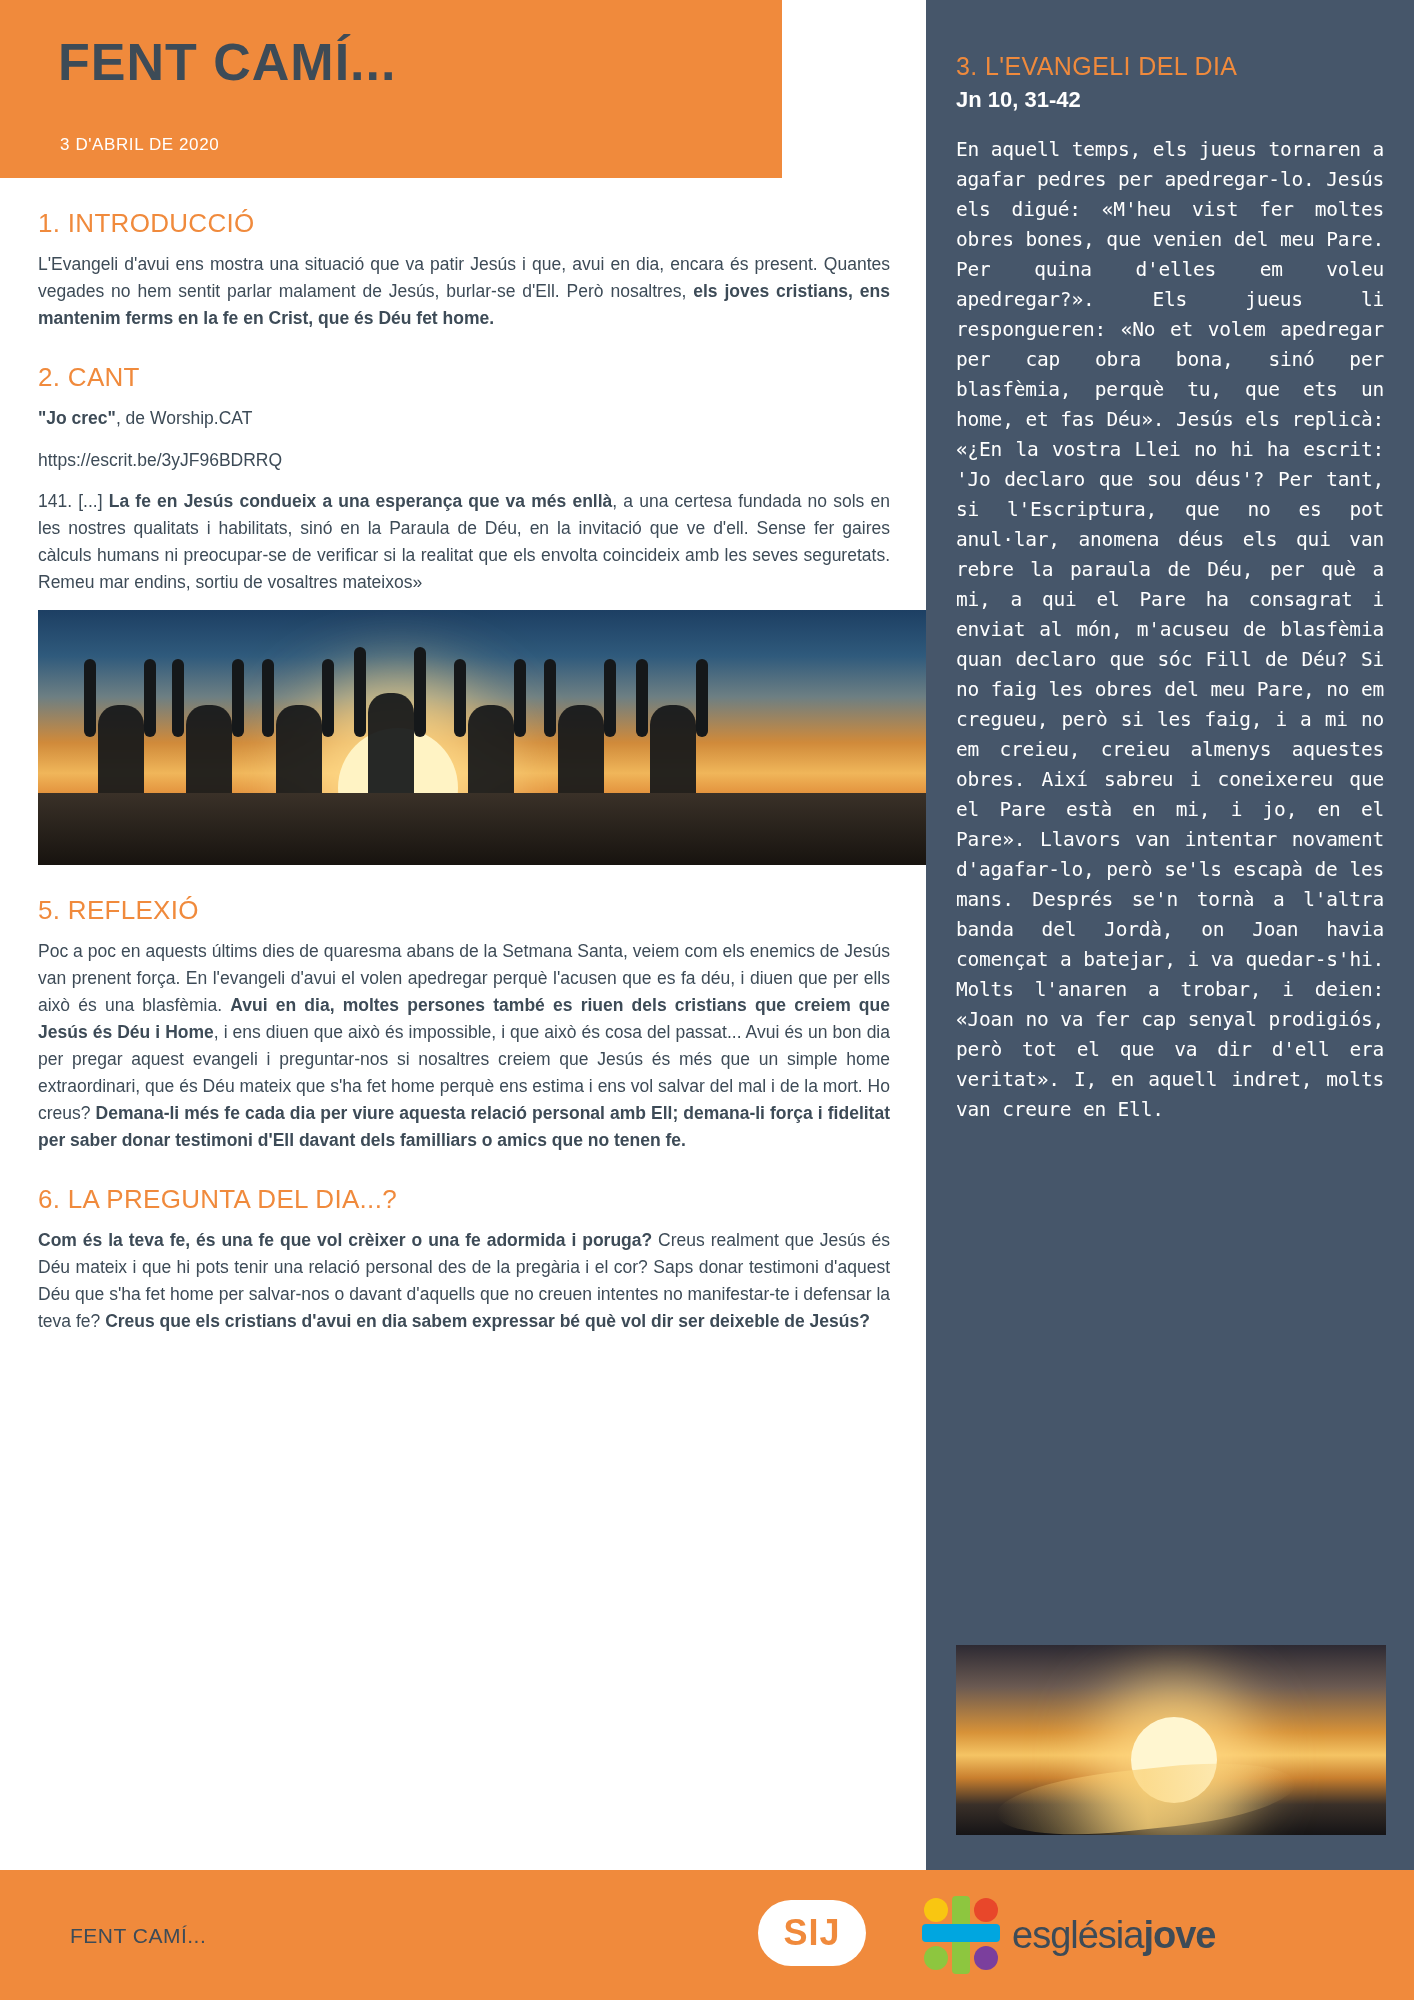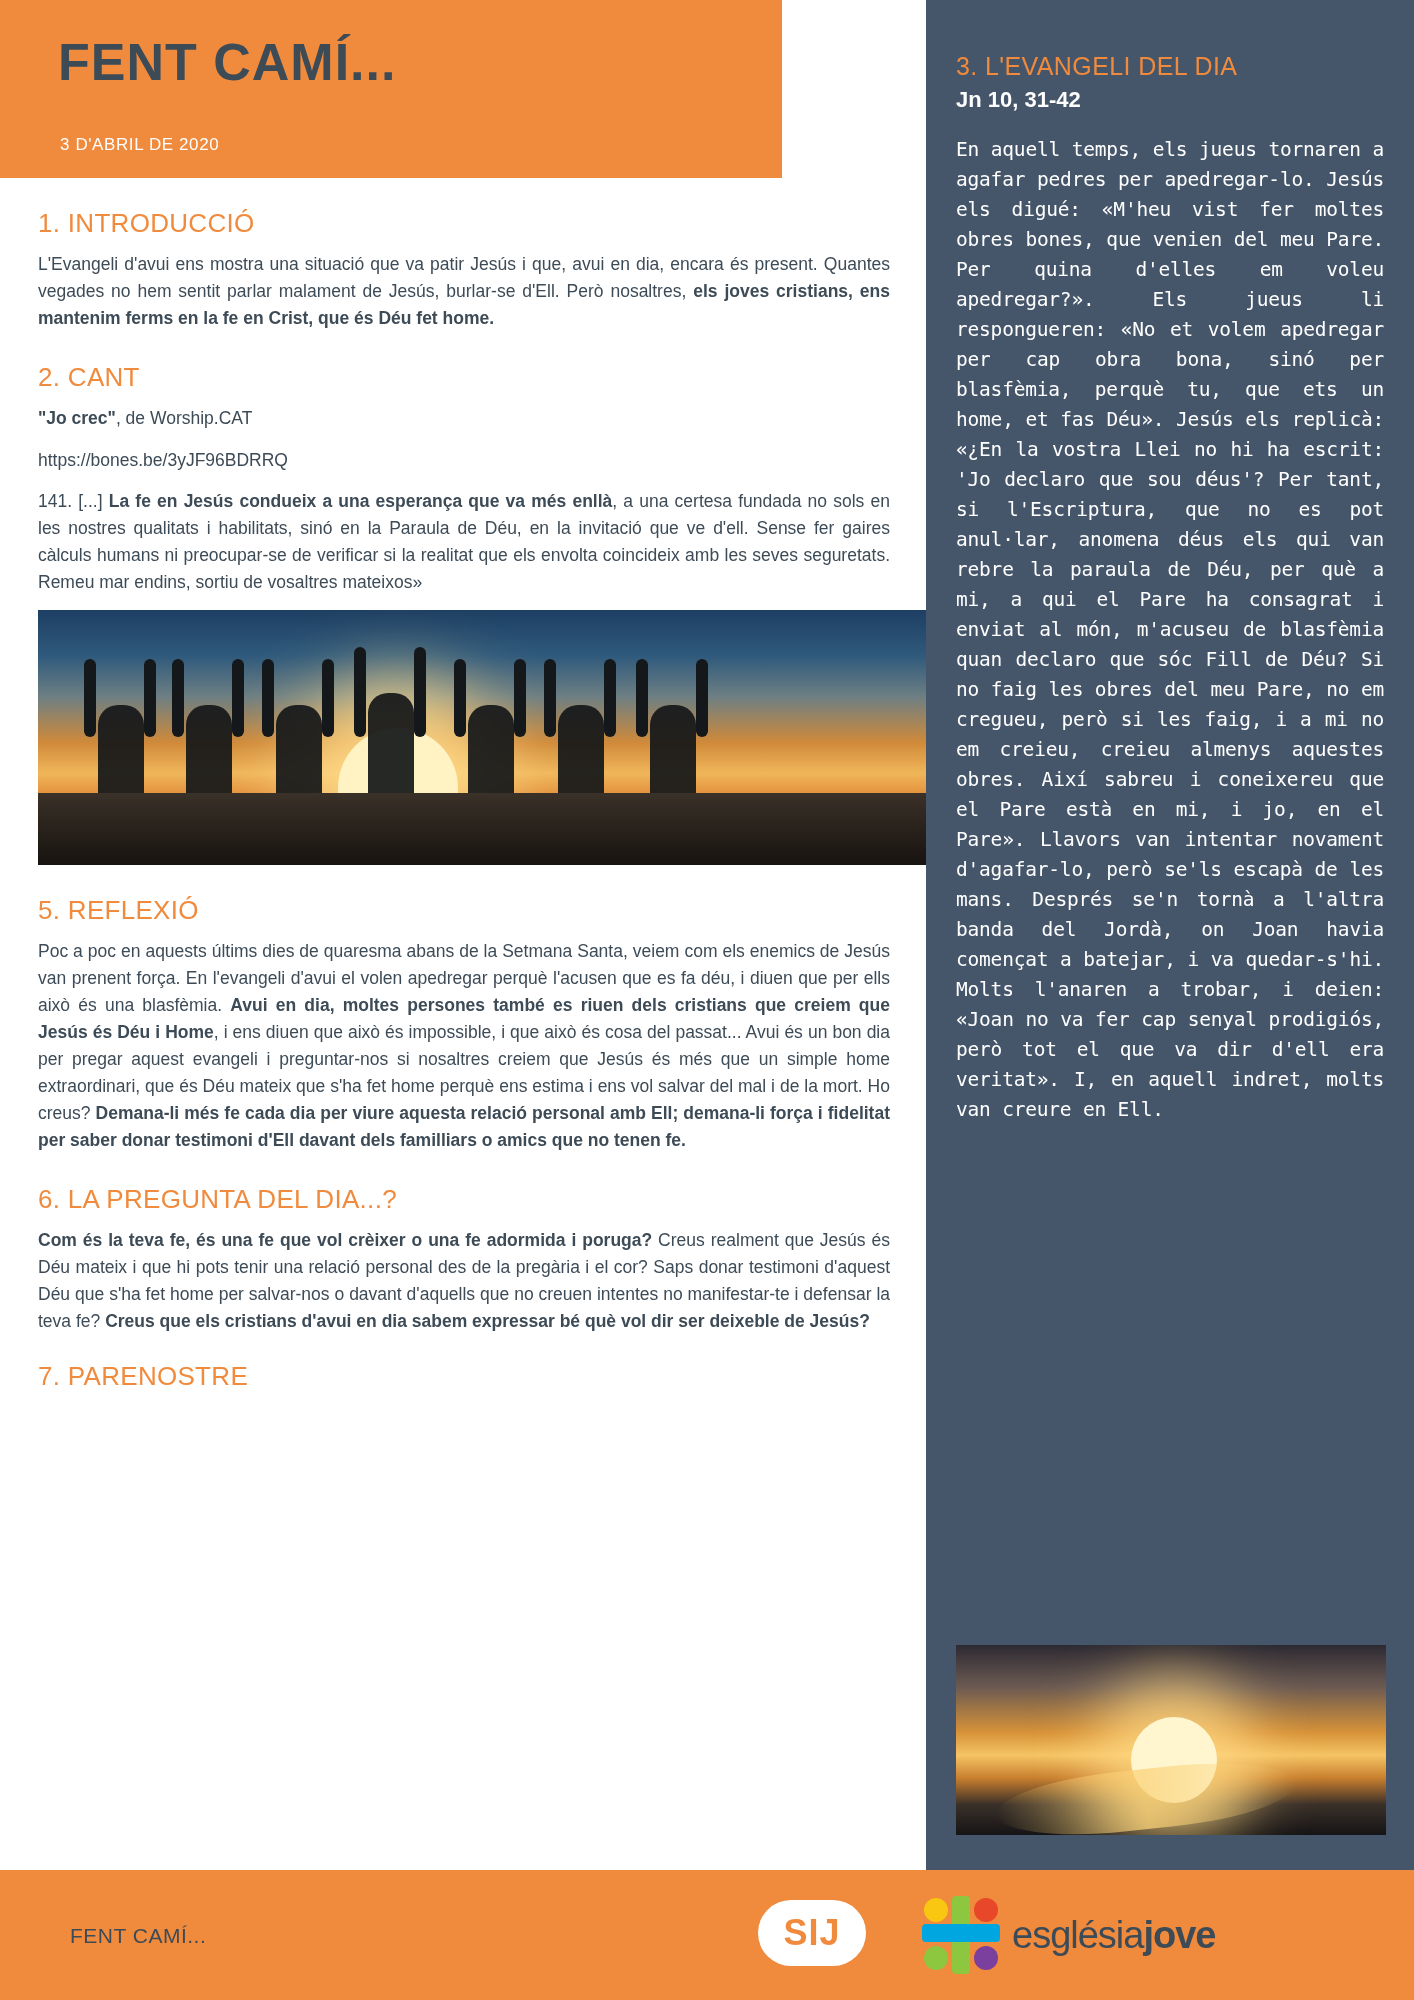--- a/index.html
+++ b/index.html
@@ -158,21 +158,21 @@
     <div class="header-date">3 D'ABRIL DE 2020</div>
   </div>
 
   <div class="left">
 
     <h2 class="sec">1. INTRODUCCIÓ</h2>
     <p class="body"><span>L'Evangeli d'avui ens mostra una situació que va patir Jesús i que, avui en dia, encara és present. Quantes vegades no hem sentit parlar malament de Jesús, burlar-se d'Ell. Però nosaltres, </span><span class="b">els joves cristians, ens mantenim ferms en la fe en Crist, que és Déu fet home.</span></p>
 
     <h2 class="sec">2. CANT</h2>
     <p class="body" style="margin-bottom:2px"><span class="b">"Jo crec"</span><span>, de Worship.CAT</span></p>
-    <p class="link">https://bones.be/3yJF96BDRRQ</p>
+    <p class="link">https://escrit.be/3yJF96BDRRQ</p>
 
     <p class="body"><span>141. [...] </span><span class="b">La fe en Jesús condueix a una esperança que va més enllà</span><span>, a una certesa fundada no sols en les nostres qualitats i habilitats, sinó en la Paraula de Déu, en la invitació que ve d'ell. Sense fer gaires càlculs humans ni preocupar-se de verificar si la realitat que els envolta coincideix amb les seves seguretats. Remeu mar endins, sortiu de vosaltres mateixos»</span></p>
 
     <div class="photo">
       <div class="sun"></div>
       <div class="people">
         <div class="p" style="left:60px;"></div>
           <div class="arm" style="left:46px;"></div>
           <div class="arm" style="left:106px;"></div>
         <div class="p" style="left:148px;"></div>
@@ -196,21 +196,20 @@
       </div>
       <div class="hills"></div>
     </div>
 
     <h2 class="sec">5. REFLEXIÓ</h2>
     <p class="body"><span>Poc a poc en aquests últims dies de quaresma abans de la Setmana Santa, veiem com els enemics de Jesús van prenent força. En l'evangeli d'avui el volen apedregar perquè l'acusen que es fa déu, i diuen que per ells això és una blasfèmia. </span><span class="b">Avui en dia, moltes persones també es riuen dels cristians que creiem que Jesús és Déu i Home</span><span>, i ens diuen que això és impossible, i que això és cosa del passat... Avui és un bon dia per pregar aquest evangeli i preguntar-nos si nosaltres creiem que Jesús és més que un simple home extraordinari, que és Déu mateix que s'ha fet home perquè ens estima i ens vol salvar del mal i de la mort. Ho creus? </span><span class="b">Demana-li més fe cada dia per viure aquesta relació personal amb Ell; demana-li força i fidelitat per saber donar testimoni d'Ell davant dels familliars o amics que no tenen fe.</span></p>
 
     <h2 class="sec">6. LA PREGUNTA DEL DIA...?</h2>
     <p class="body"><span class="b">Com és la teva fe, és una fe que vol crèixer o una fe adormida i poruga?</span><span> Creus realment que Jesús és Déu mateix i que hi pots tenir una relació personal des de la pregària i el cor? Saps donar testimoni d'aquest Déu que s'ha fet home per salvar-nos o davant d'aquells que no creuen intentes no manifestar-te i defensar la teva fe? </span><span class="b">Creus que els cristians d'avui en dia sabem expressar bé què vol dir ser deixeble de Jesús?</span></p>
 
-    <h2 class="sec" style="margin-top:26px">7. PARENOSTRE</h2>
   </div>
 
   <div class="right">
     <h2>3. L'EVANGELI DEL DIA</h2>
     <div class="ref">Jn 10, 31-42</div>
     <div class="gospel">En aquell temps, els jueus tornaren a agafar pedres per apedregar-lo. Jesús els digué: «M'heu vist fer moltes obres bones, que venien del meu Pare. Per quina d'elles em voleu apedregar?». Els jueus li respongueren: «No et volem apedregar per cap obra bona, sinó per blasfèmia, perquè tu, que ets un home, et fas Déu». Jesús els replicà: «¿En la vostra Llei no hi ha escrit: 'Jo declaro que sou déus'? Per tant, si l'Escriptura, que no es pot anul·lar, anomena déus els qui van rebre la paraula de Déu, per què a mi, a qui el Pare ha consagrat i enviat al món, m'acuseu de blasfèmia quan declaro que sóc Fill de Déu? Si no faig les obres del meu Pare, no em cregueu, però si les faig, i a mi no em creieu, creieu almenys aquestes obres. Així sabreu i coneixereu que el Pare està en mi, i jo, en el Pare». Llavors van intentar novament d'agafar-lo, però se'ls escapà de les mans. Després se'n tornà a l'altra banda del Jordà, on Joan havia començat a batejar, i va quedar-s'hi. Molts l'anaren a trobar, i deien: «Joan no va fer cap senyal prodigiós, però tot el que va dir d'ell era veritat». I, en aquell indret, molts van creure en Ell.</div>
     <div class="right-photo">
       <div class="sun2"></div>
       <div class="river"></div>
     </div>

